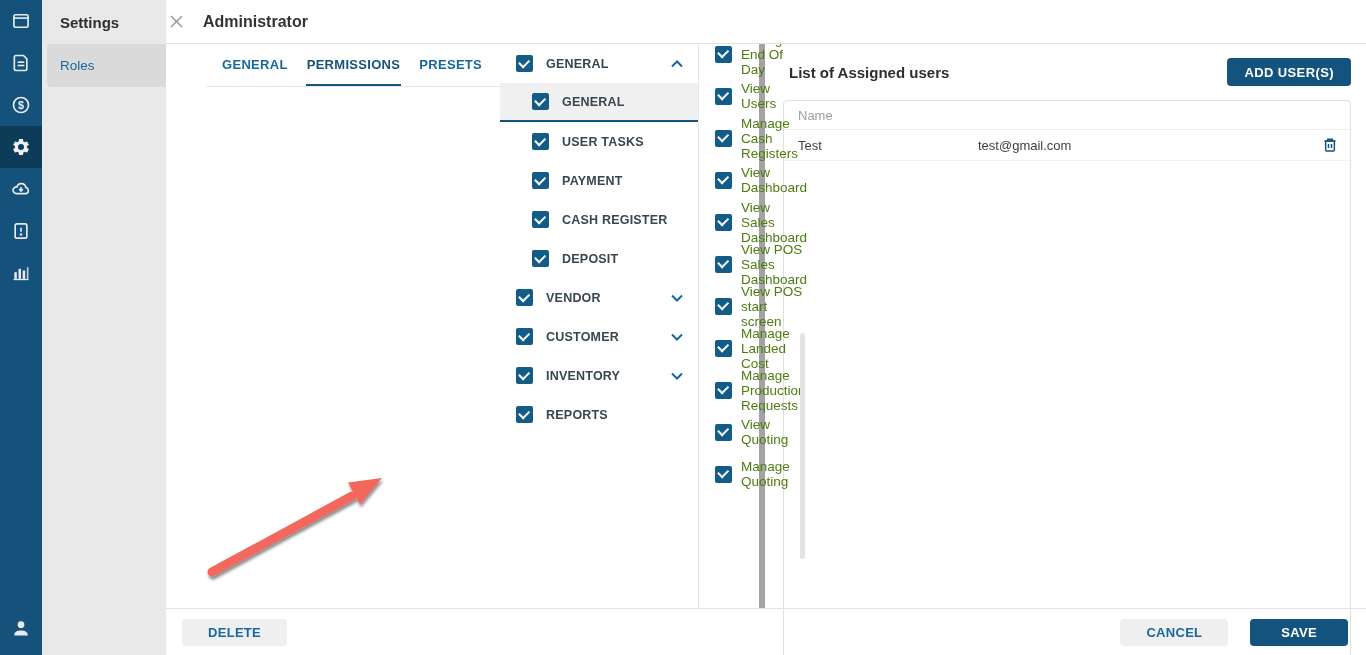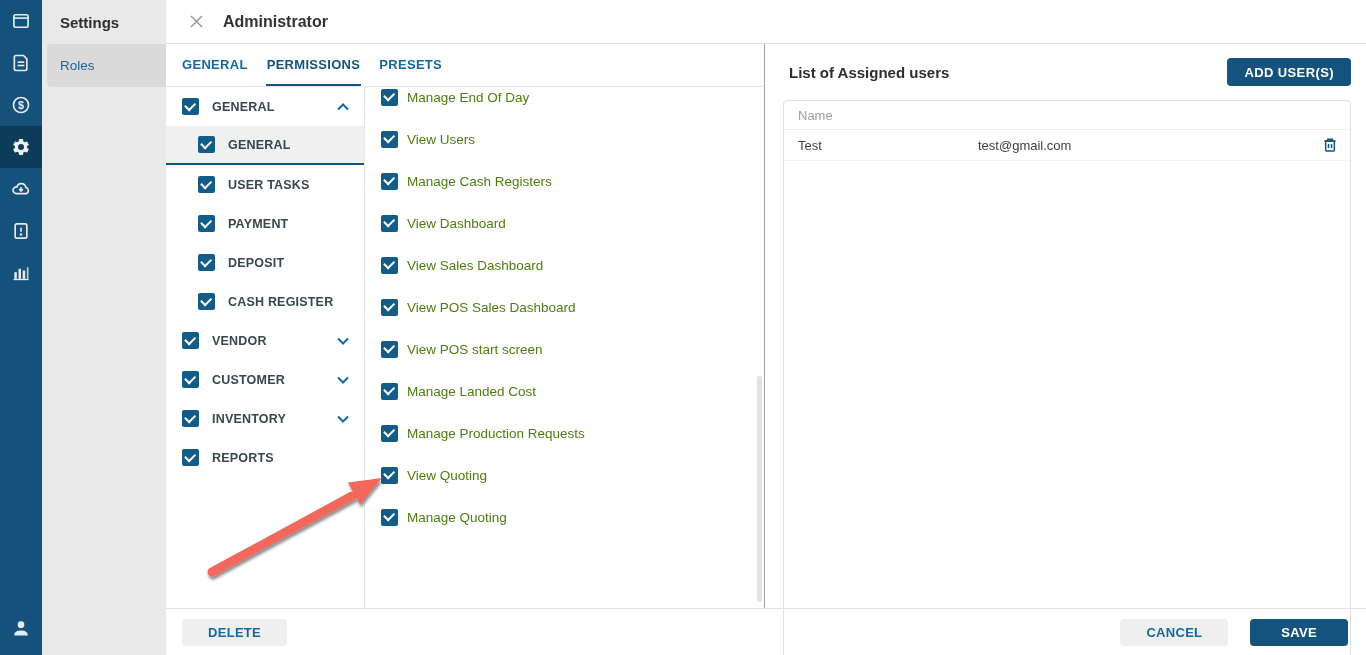--- a/index.html
+++ b/index.html
@@ -14,26 +14,26 @@
   .sidebar-spacer { flex:1; }
   .side-icon.bottom { margin-bottom:6px; }
 
   
   .settings-panel { width:124px; background:#E9E9E9; flex-shrink:0; }
   .settings-title { height:44px; display:flex; align-items:center; padding-left:18px; font-size:15px; font-weight:bold; color:#2E2E2E; }
   .roles-item { margin-left:5px; height:43px; background:#DADADA; color:#1667A0; font-size:13.5px; display:flex; align-items:center; padding-left:13px; border-radius:4px 0 0 4px; cursor:pointer; }
 
   
   .modal { flex:1; background:#fff; display:flex; flex-direction:column; min-width:0; }
-  .modal-header { height:44px; border-bottom:1px solid #E3E3E3; display:flex; align-items:center; padding-left:20px; flex-shrink:0;text-align:center; }
+  .modal-header { height:44px; border-bottom:1px solid #E3E3E3; display:flex; align-items:center; flex-shrink:0;text-align:center; }
   .close-btn { width:20px; height:20px; display:flex; align-items:center; justify-content:center; cursor:pointer; }
   .modal-title { margin-left:17px; font-size:16px; font-weight:600; color:#333; }
 
   .modal-main { flex:1; display:flex; min-height:0; }
-  .left-col { width:599px; border-right:1px solid #a3a3a3; display:flex; flex-direction:column; flex-shrink:0; }
+  .left-col { width:599px; border-right:6px solid #a3a3a3; display:flex; flex-direction:row; flex-shrink:0;padding-left:40px; }
   .tab-bar { height:43px; border-bottom:1px solid #E6E6E6; display:flex; padding-left:15px; flex-shrink:0; }
   .tab { display:flex; align-items:center; margin-right:17px; padding:0 1px; font-size:13px; font-weight:bold; letter-spacing:.3px; color:#1667A0; border-bottom:2px solid transparent; cursor:pointer; }
   .tab.active { color:#14537E; border-bottom-color:#14537E; }
 
   .content-row { flex:1; display:flex; min-height:0; }
   .tree-panel { width:199px; border-right:1px solid #E6E6E6; flex-shrink:0; }
   .tree-row { height:39px; display:flex; align-items:center; padding-left:16px; cursor:pointer; }
   .tree-row.lvl1 { padding-left:32px; }
   .tree-row.selected { background:#F0F0F0; border-bottom:2px solid #14537E; }
   .tree-label { margin-left:13px; font-size:12.5px; font-weight:bold; letter-spacing:.2px; color:#37474F; }
@@ -176,25 +176,25 @@
           <div class="tree-row lvl1">
             <span class="cb"></span>
             <span class="tree-label">USER TASKS</span>
           </div>
           <div class="tree-row lvl1">
             <span class="cb"></span>
             <span class="tree-label">PAYMENT</span>
           </div>
           <div class="tree-row lvl1">
             <span class="cb"></span>
+            <span class="tree-label">CASH REGISTER</span>
+          </div>
+          <div class="tree-row lvl1">
+            <span class="cb"></span>
             <span class="tree-label">DEPOSIT</span>
-          </div>
-          <div class="tree-row lvl1">
-            <span class="cb"></span>
-            <span class="tree-label">CASH REGISTER</span>
           </div>
           <div class="tree-row lvl0">
             <span class="cb"></span>
             <span class="tree-label">VENDOR</span>
             <span class="chev">
                 <svg width="12" height="8" viewBox="0 0 12 8" fill="none" stroke="#1667A0" stroke-width="2">
                   <path d="M1 1.5 6 6.5 11 1.5"></path>
                 </svg>
               </span>
           </div>

